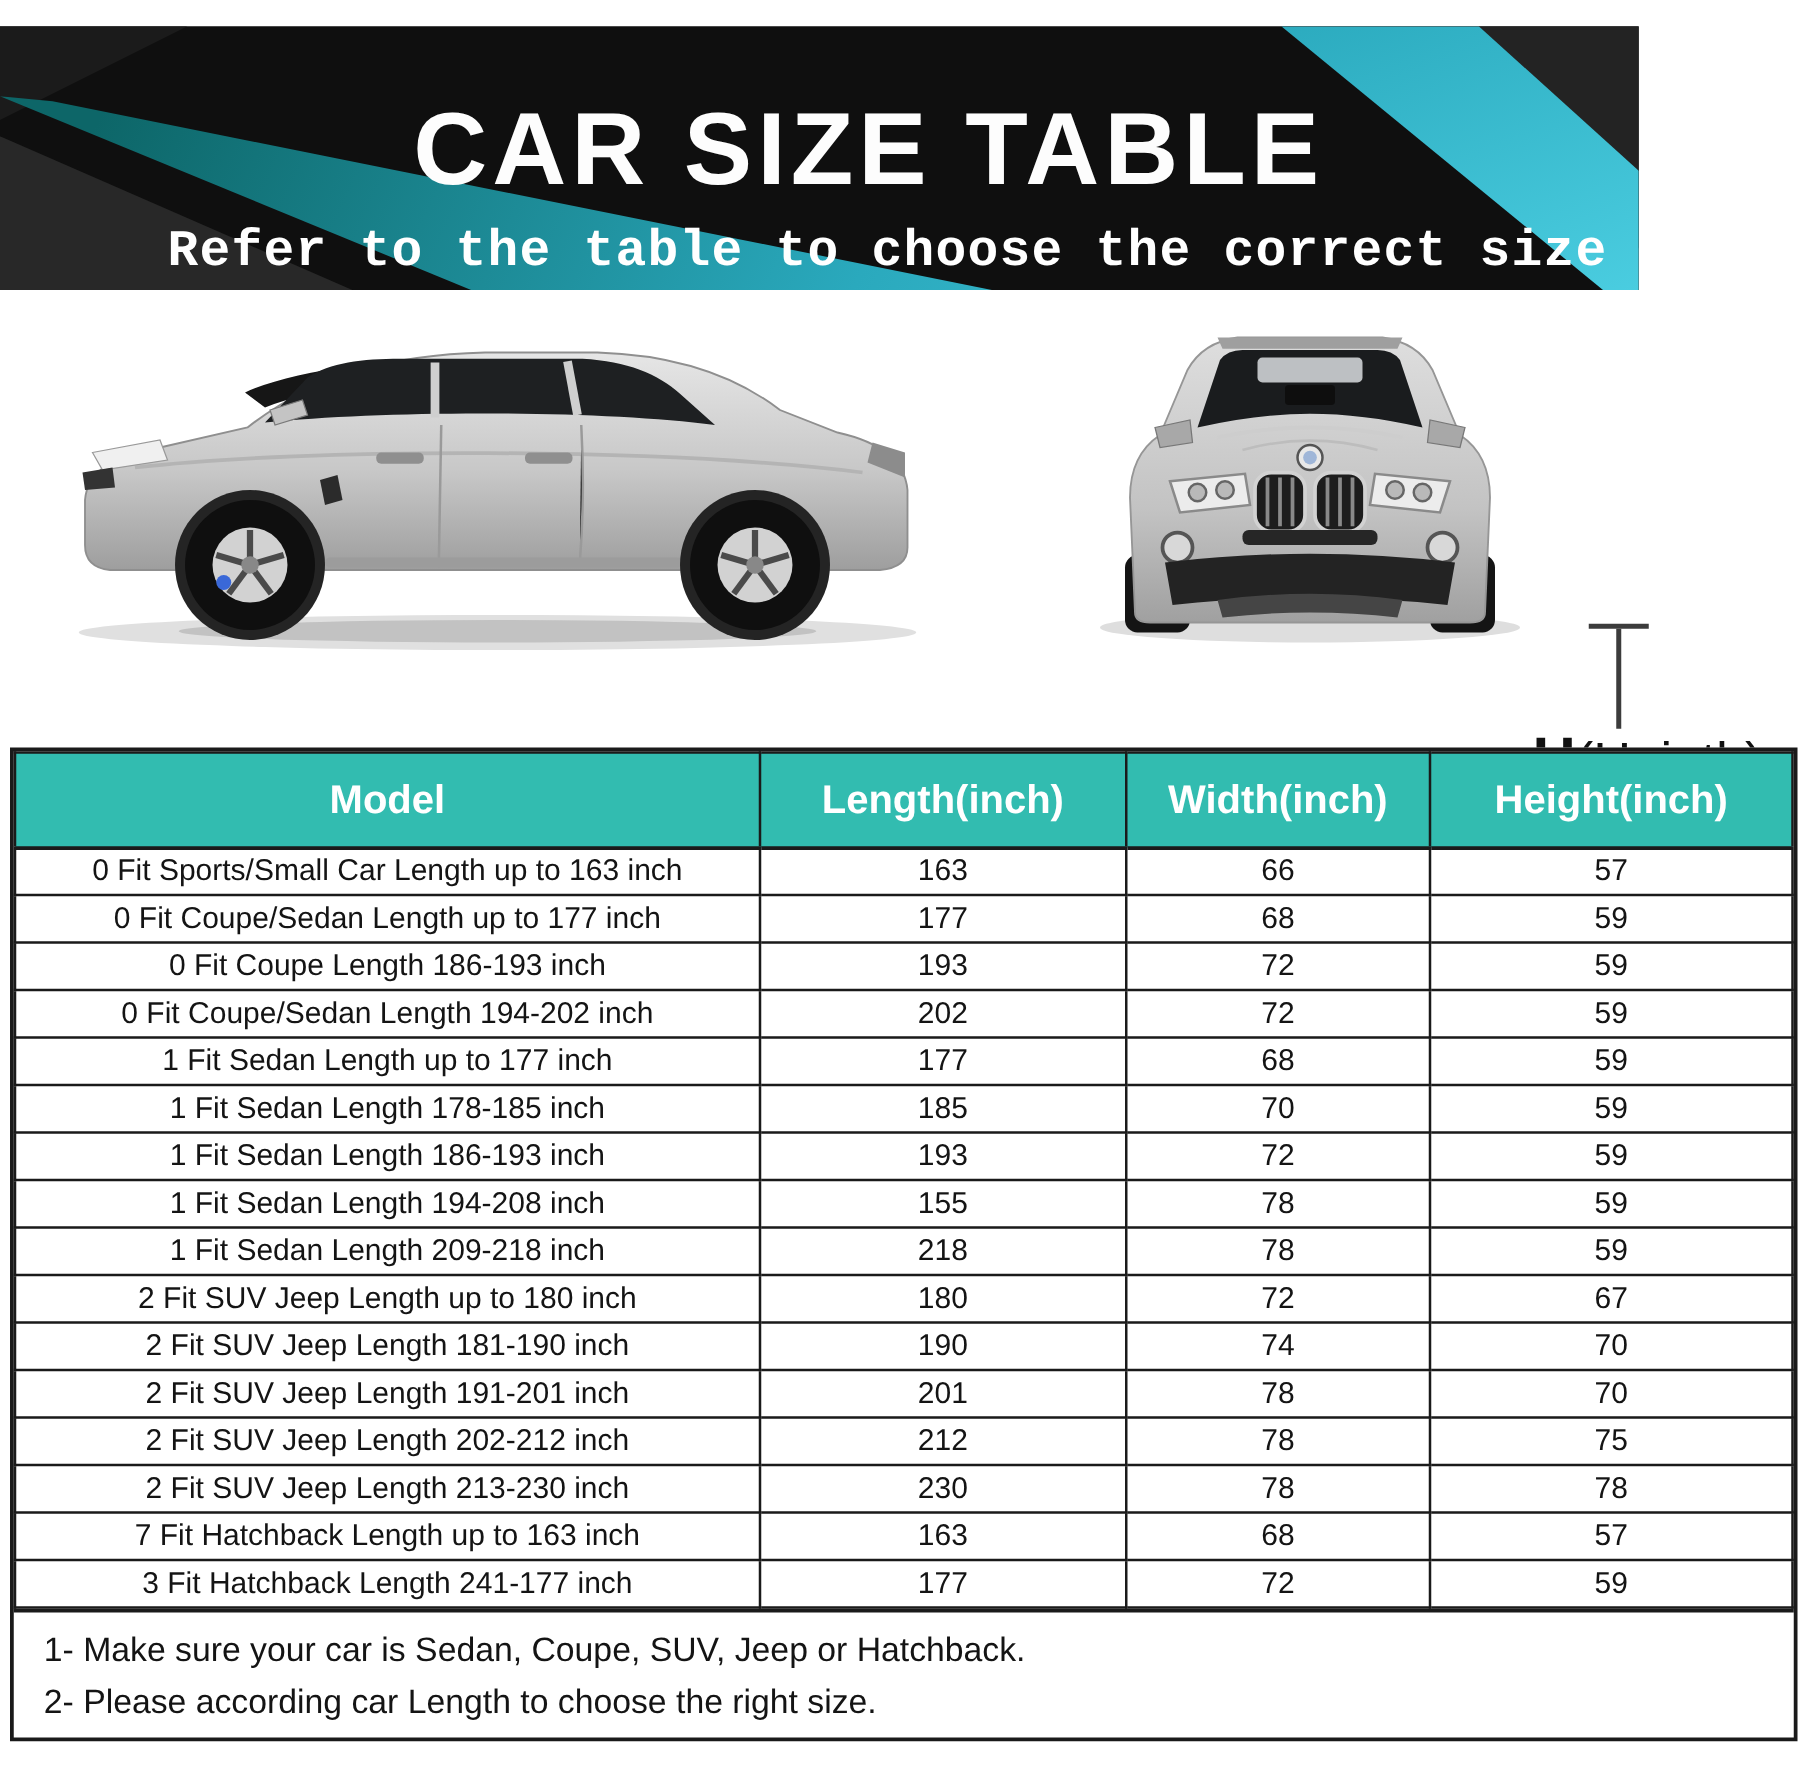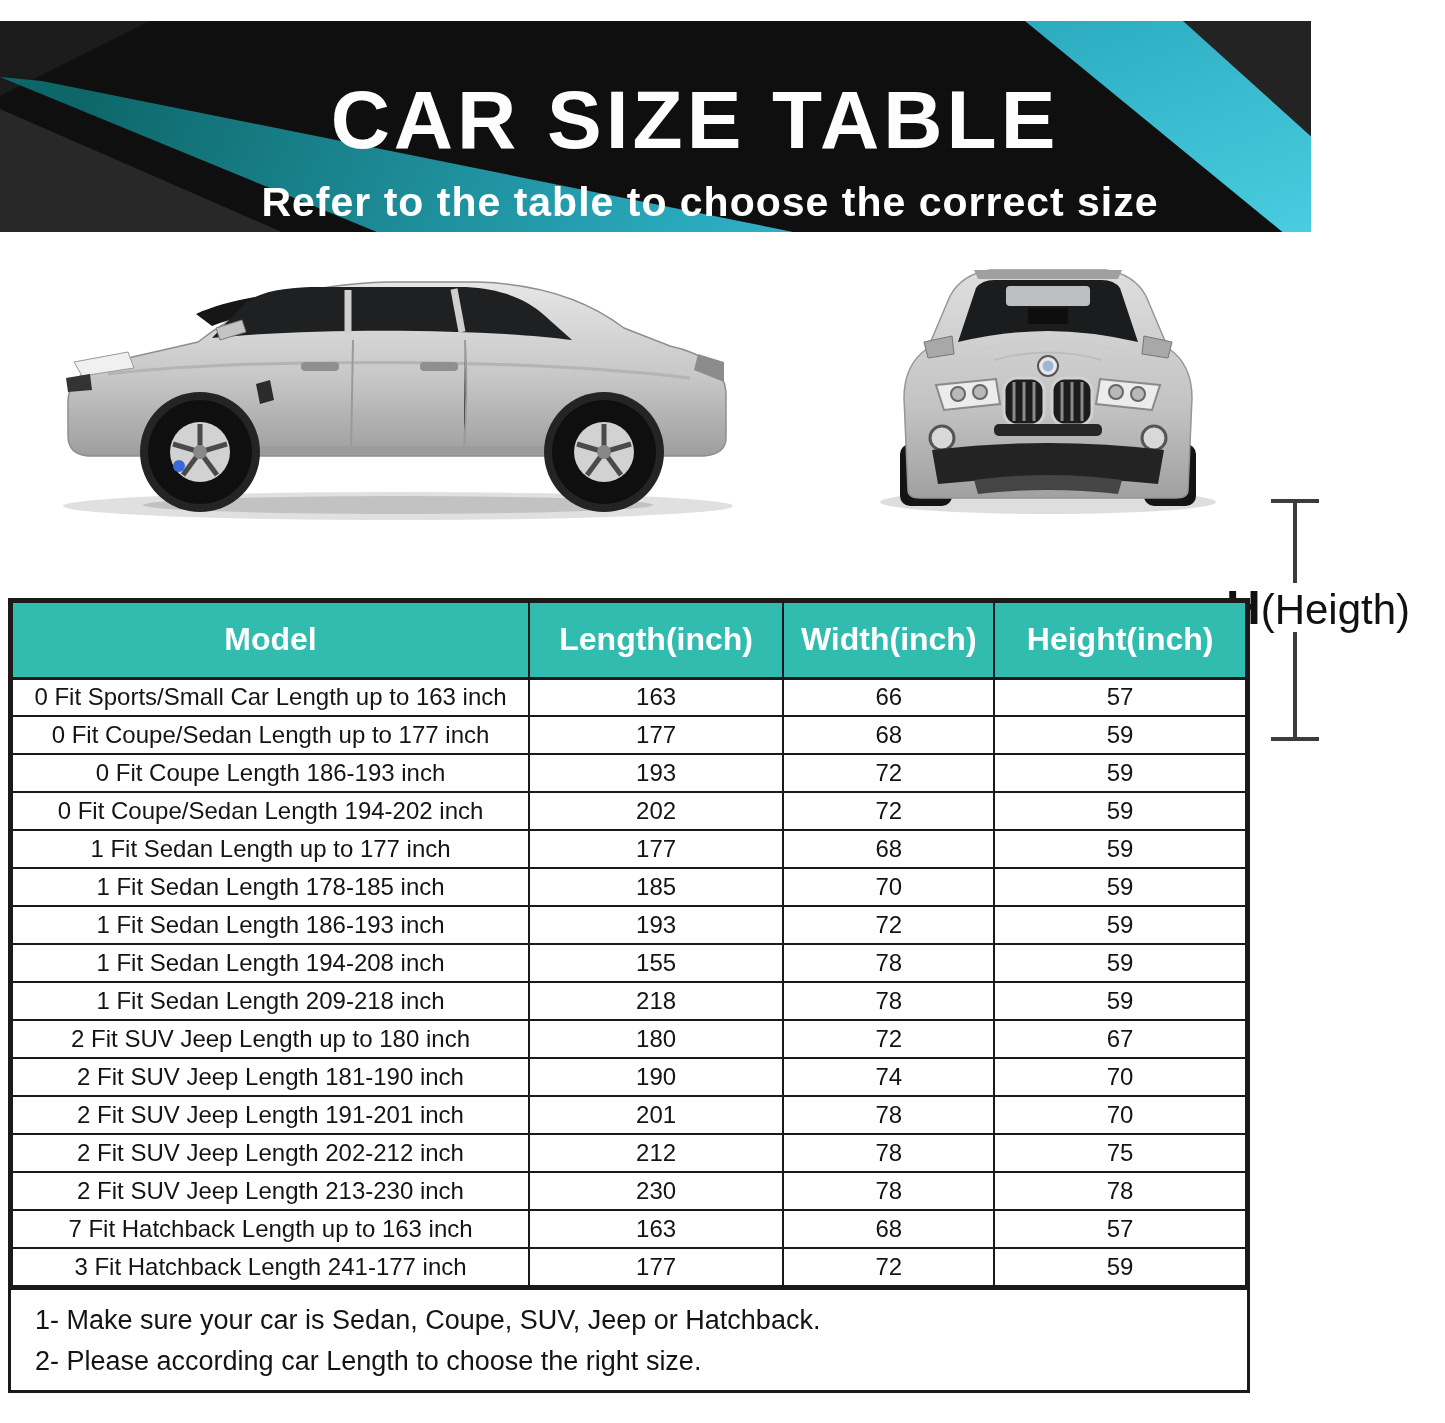--- a/index.html
+++ b/index.html
@@ -23,21 +23,21 @@
   .sh-teal-a    { clip-path:polygon(1025px 0, 1183px 0, 1440px 232px, 1308px 232px);
                   background:linear-gradient(160deg, var(--banner_teal_dark) 5%, var(--banner_teal_mid) 50%, var(--banner_teal_light) 100%); }
   .sh-teal-b    { clip-path:polygon(1357px 0, 1445px 0, 1445px 152px);
                   background:linear-gradient(150deg, var(--banner_teal_mid) 10%, var(--banner_teal_light) 90%); }
   .banner-title {
     position:absolute; left:0; top:52px; width:1390px; text-align:center;
     font-size:82px; font-weight:900; letter-spacing:4px; color:#fdfdfd; z-index:5;
   }
   .banner-subtitle {
     position:absolute; left:0; top:158px; width:1420px; text-align:center;
-    font-size:41px; font-weight:700; letter-spacing:1px; color:#ffffff; z-index:5;
+    font-size:41px; font-weight:700; letter-spacing:1px; color:#ffffff; z-index:5;font-family:Liberation Mono, monospace;
   }
 
   
   .diagram { position:absolute; left:0; top:232px; width:1445px; height:366px; background:#fff; }
   .car-side  { position:absolute; left:48px;  top:8px;  width:700px; height:290px; }
   .car-front { position:absolute; left:878px; top:6px;  width:340px; height:280px; }
 
   .dim-line  { position:absolute; background:#3c3c3c; }
   .dim-label { position:absolute; color:#111; white-space:nowrap; text-align:center; }
   .dim-letter { font-weight:700; }
@@ -64,21 +64,21 @@
   #h-tick-top    { left:1271px; top:267px; width:48px; height:4px; }
   #h-seg-top     { left:1293px; top:271px; width:4px;  height:80px; }
   #h-seg-bottom  { left:1293px; top:400px; width:4px;  height:105px; }
   #h-tick-bottom { left:1271px; top:505px; width:48px; height:4px; }
   #h-label       { left:1226px; top:348px; width:200px; text-align:left; }
   #h-label .dim-letter { font-size:48px; }
   #h-label .dim-rest   { font-size:42px; }
 
   
   .table-wrap {
-    position:absolute; left:8px; top:598px; width:1242px;
+    position:absolute; left:8px; top:598px; width:1430px;
     border:3px solid var(--table_border); background:#fff;
   }
   table.size-table { width:100%; border-collapse:collapse; table-layout:fixed; }
   .size-table th {
     height:76px; background:var(--teal_header); color:#ffffff;
     font-size:32px; font-weight:700; border:2px solid var(--table_border);
     border-bottom:3px solid var(--table_border); text-align:center;
   }
   .size-table td {
     height:38px; font-size:24px; color:#141414; text-align:center;

